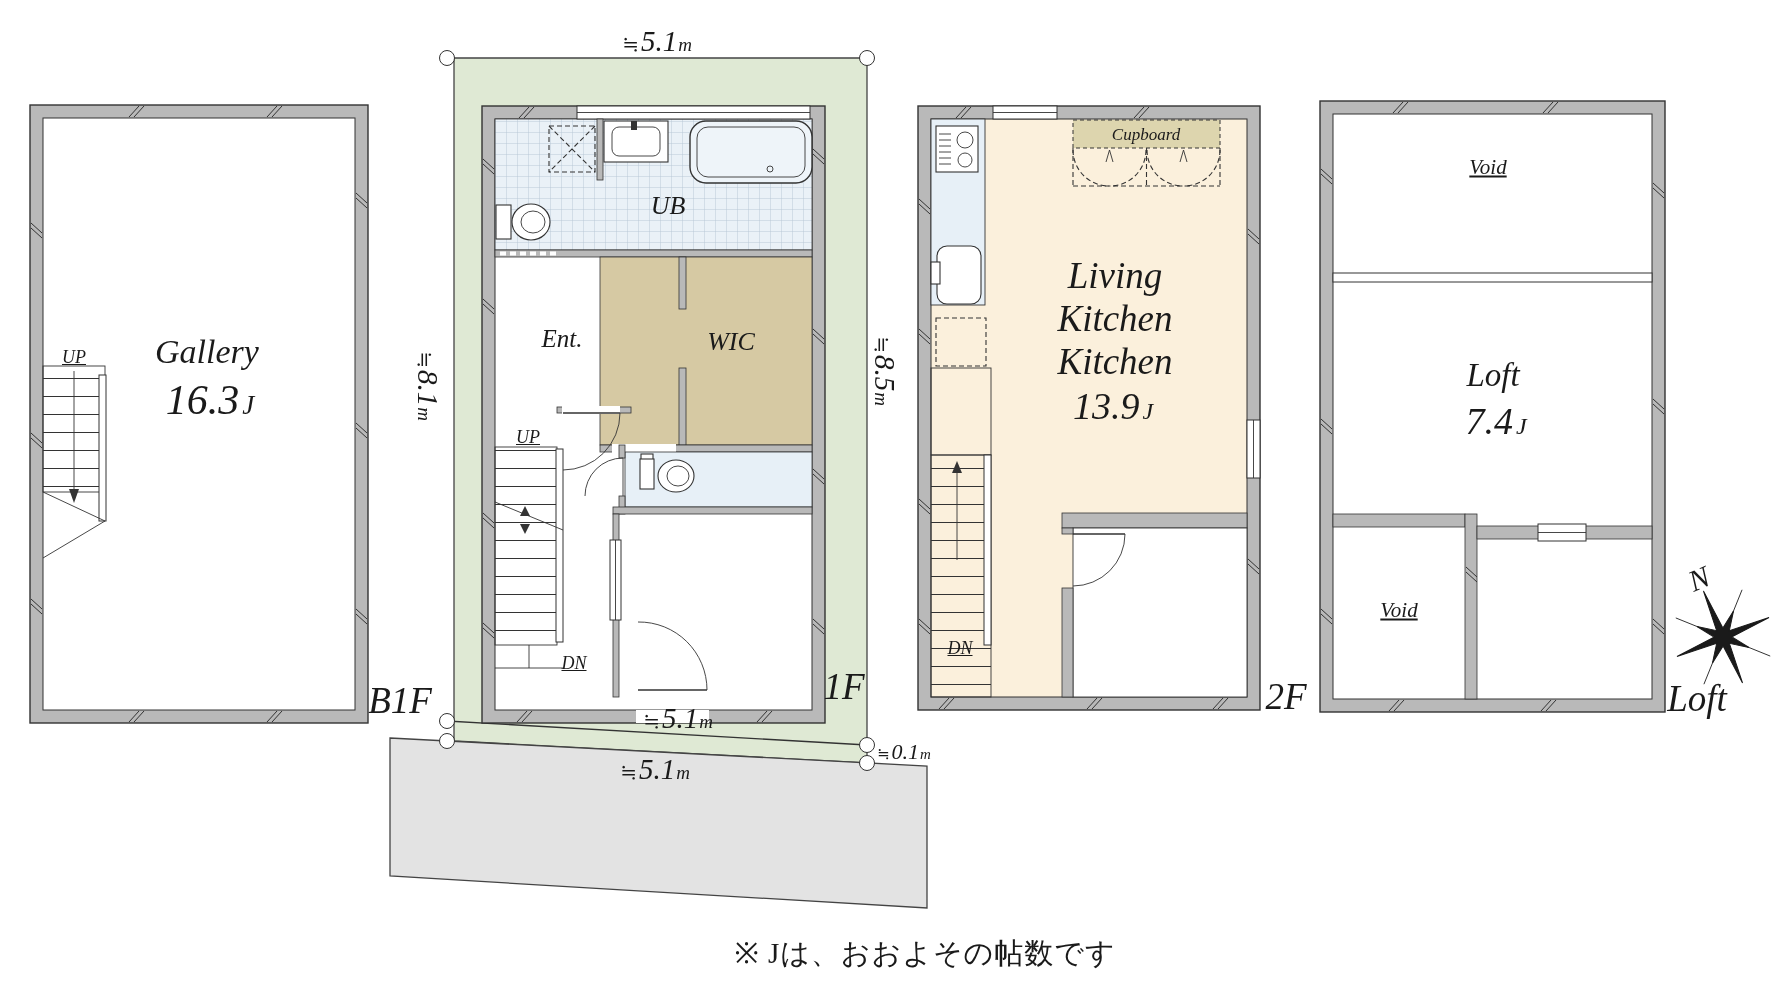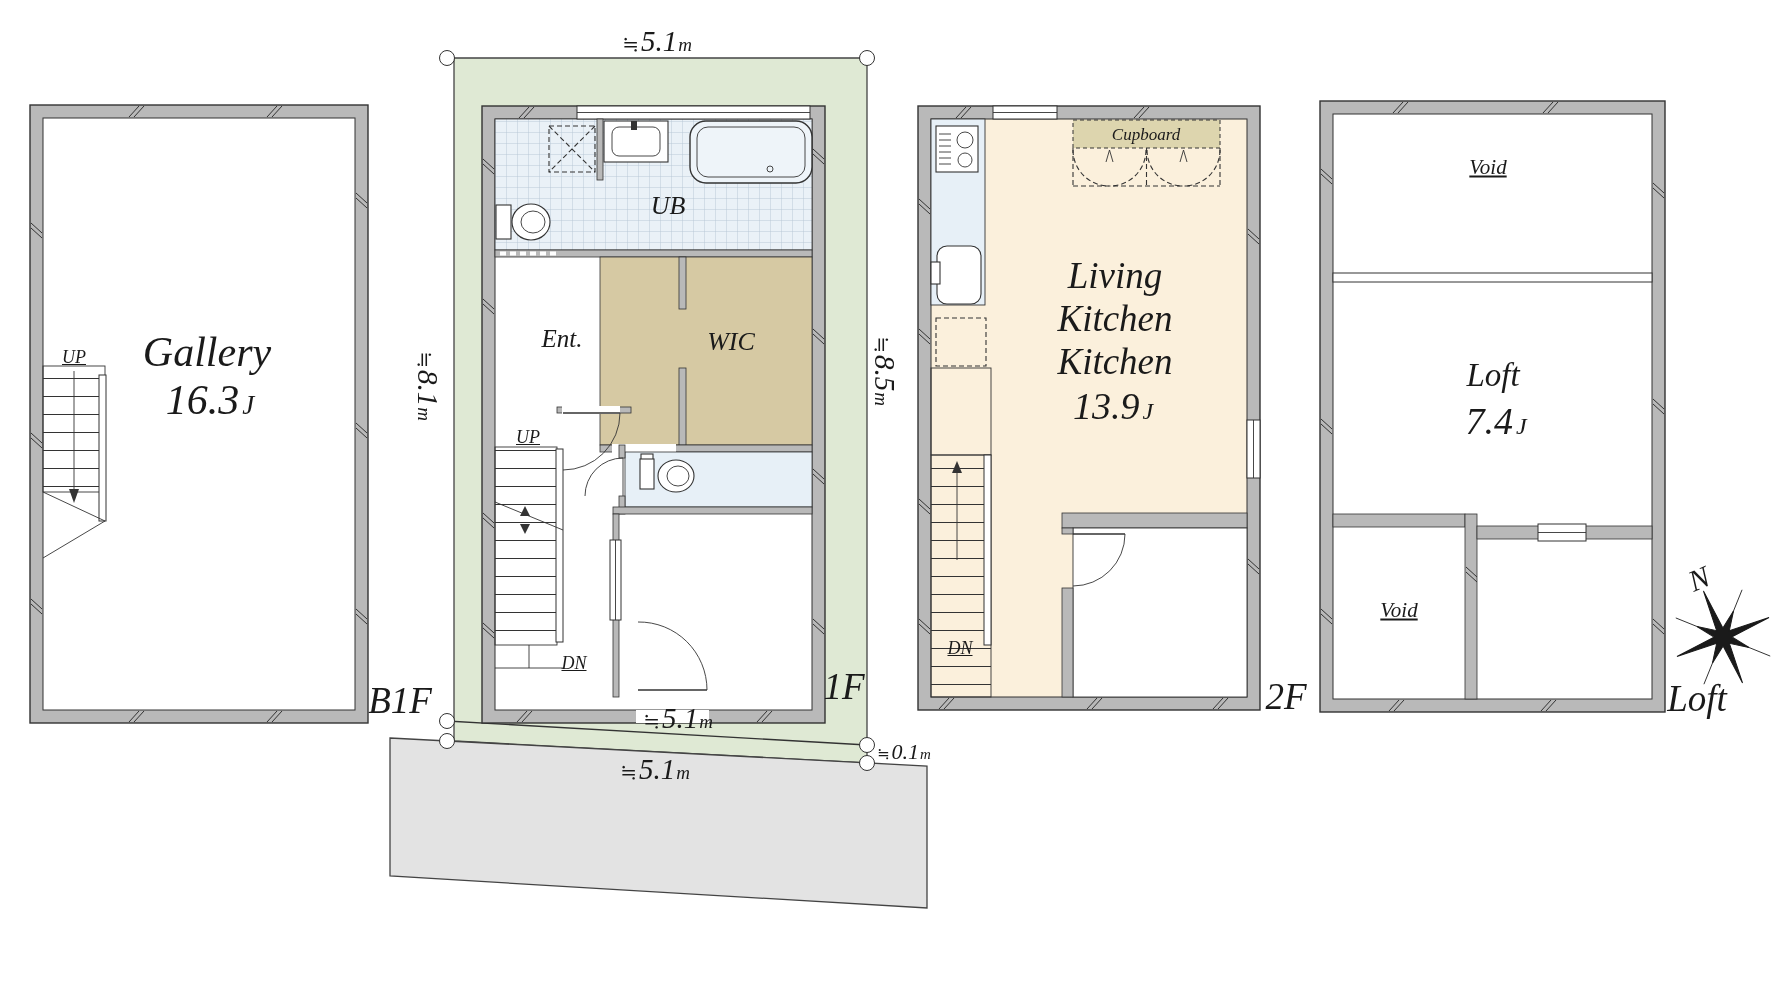--- a/index.html
+++ b/index.html
@@ -14,21 +14,21 @@
   .wht{fill:#fff;stroke:#333;stroke-width:1;}
   .fix{fill:#fff;stroke:#333;stroke-width:1.1;}
   .ln{fill:none;stroke:#333;stroke-width:1.3;}
   .lnt{fill:none;stroke:#333;stroke-width:0.9;}
   .dash{fill:none;stroke:#333;stroke-width:1.1;stroke-dasharray:5 3;}
   .hatch{stroke:#333;stroke-width:1;fill:none;}
   .lbl{position:absolute;transform:translate(-50%,-50%);font-family:"Liberation Serif","DejaVu Serif",serif;
        font-style:italic;color:#1a1a1a;white-space:nowrap;line-height:1;pointer-events:none;}
   .rot{transform:translate(-50%,-50%) rotate(90deg);}
   .rotN{transform:translate(-50%,-50%) rotate(-23deg);}
-  .f36{font-size:37px;} .f34{font-size:42px;} .f33{font-size:33px;}
+  .f36{font-size:37px;} .f34{font-size:34px;} .f33{font-size:33px;}
   .f26{font-size:26px;} .f25{font-size:25px;} .f21{font-size:21px;text-decoration:underline;}
   .f18{font-size:18px;text-decoration:underline;} .f17{font-size:17px;} .f30{font-size:30px;}
   .aval{font-size:42px;text-align:right;} .aunit{font-size:27px;margin-left:3px;}
   .aval2{font-size:38px;} .aunit2{font-size:24px;margin-left:3px;}
   .dsym{font-size:20px;font-style:normal;margin-right:2px;} .dval{font-size:29px;} .dunit{font-size:19px;margin-left:1px;}
   .small .dsym{font-size:15px;} .small .dval{font-size:22px;} .small .dunit{font-size:15px;}
   .note{font-size:29px;font-style:normal;letter-spacing:1px;}
 </style>
 </head>
 <body>
@@ -287,14 +287,15 @@
 <div class="lbl f18" style="left:960px;top:648px">DN</div>
 <div class="lbl f36" style="left:1286px;top:696px">2F</div>
 
 <div class="lbl f21" style="left:1488px;top:167px">Void</div>
 <div class="lbl f33" style="left:1493px;top:375px">Loft</div>
 <div class="lbl" style="left:1496px;top:421px"><span class="aval2">7.4</span><span class="aunit2">J</span></div>
 <div class="lbl f21" style="left:1399px;top:610px">Void</div>
 <div class="lbl f36" style="left:1697px;top:698px">Loft</div>
 
 <div class="lbl f30 rotN" style="left:1699px;top:579px">N</div>
+<div class="lbl note" style="left:925px;top:953px">※ Jは、おおよその帖数です</div>
 
 </div>
 
 </body></html>

